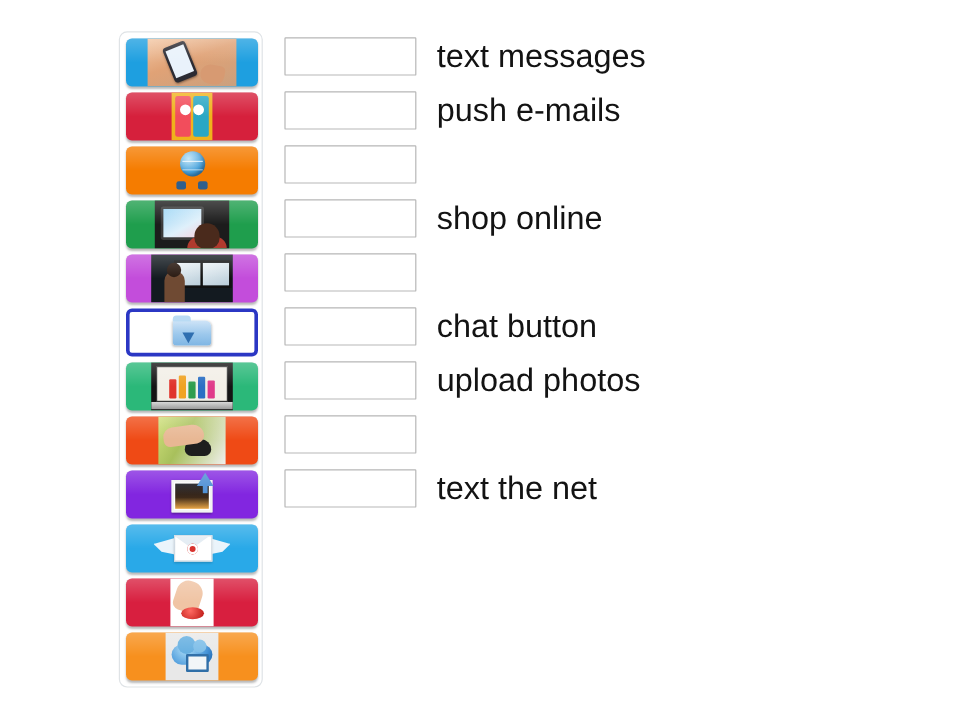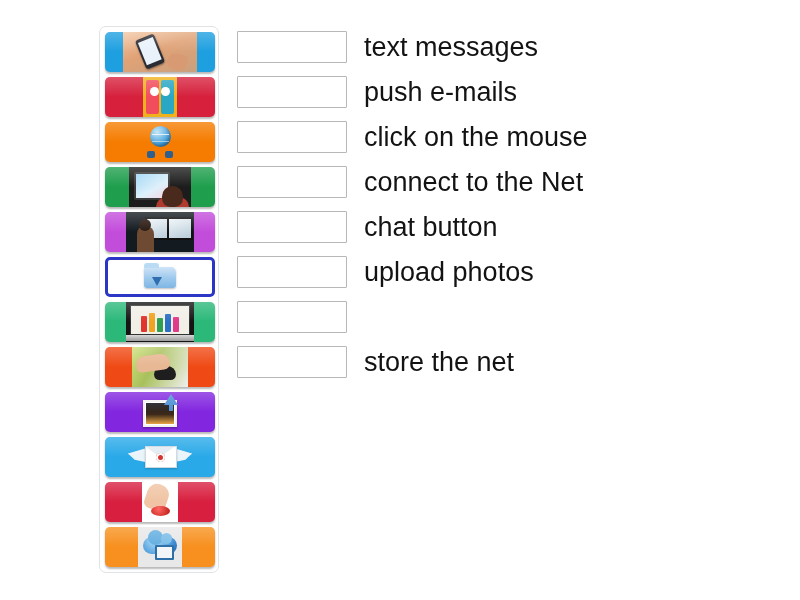--- a/index.html
+++ b/index.html
@@ -416,27 +416,29 @@
       <div class="label">text messages</div>
     </div>
 
     <div class="row">
       <div class="dropbox"></div>
       <div class="label">push e-mails</div>
     </div>
 
     <div class="row">
       <div class="dropbox"></div>
-      <div class="label">click on the mouse</div>
-    </div>
-
-
-    <div class="row">
-      <div class="dropbox"></div>
-      <div class="label">connect to the Net</div>
+    </div>
+
+    <div class="row">
+      <div class="dropbox"></div>
+      <div class="label">shop online</div>
+    </div>
+
+    <div class="row">
+      <div class="dropbox"></div>
     </div>
 
 
     <div class="row">
       <div class="dropbox"></div>
       <div class="label">chat button</div>
     </div>
 
     <div class="row">
       <div class="dropbox"></div>
@@ -444,17 +446,17 @@
     </div>
 
     <div class="row">
       <div class="dropbox"></div>
     </div>
 
 
 
     <div class="row">
       <div class="dropbox"></div>
-      <div class="label">store the net</div>
+      <div class="label">text the net</div>
     </div>
   </div>
 
 </div>
 
 </body></html>

